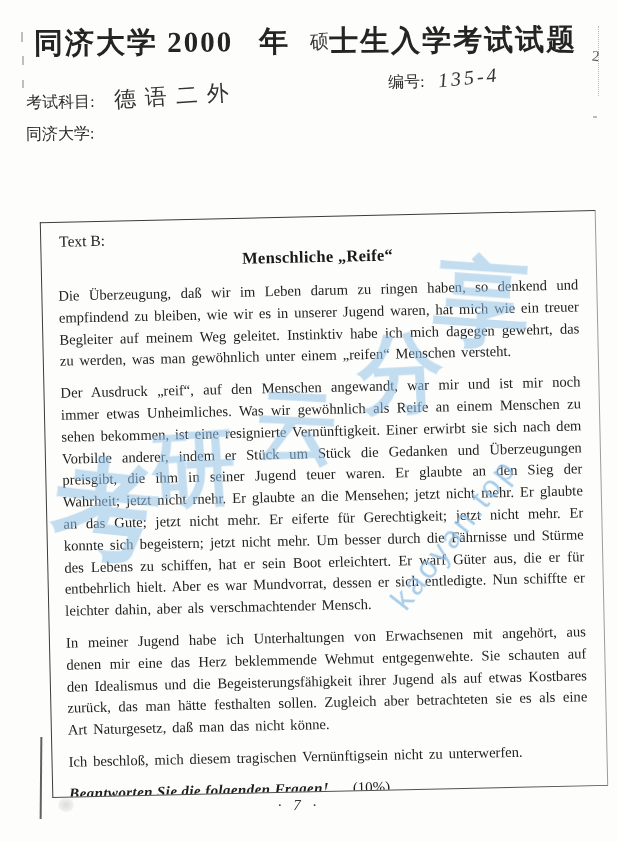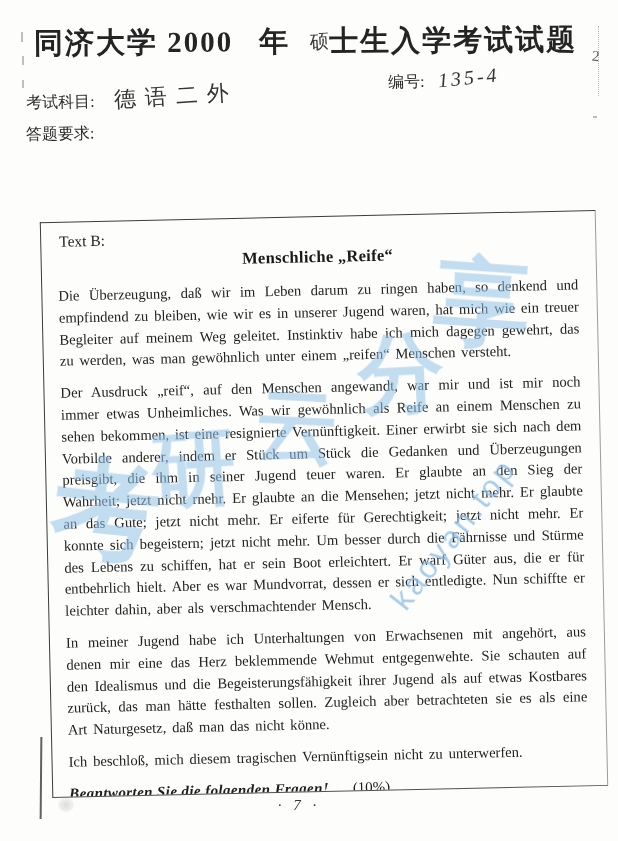--- a/index.html
+++ b/index.html
@@ -145,21 +145,21 @@
   <div class="subject-row">
     <span>考试科目:</span>
     <span class="subject-hand">德语二外</span>
   </div>
 
   <div class="number-row">
     <span>编号:</span>
     <span class="number-hand">135-4</span>
   </div>
 
-  <div class="requirements-row">答题要求:</div>
+  <div class="requirements-row">同济大学:</div>
 
   <div class="text-box">
     <div class="section-label">Text B:</div>
     <div class="doc-title">Menschliche „Reife“</div>
 
     <p class="para">Die Überzeugung, daß wir im Leben darum zu ringen haben, so denkend und empfindend zu bleiben, wie wir es in unserer Jugend waren, hat mich wie ein treuer Begleiter auf meinem Weg geleitet. Instinktiv habe ich mich dagegen gewehrt, das zu werden, was man gewöhnlich unter einem „reifen“ Menschen versteht.</p>
     <p class="para">Der Ausdruck „reif“, auf den Menschen angewandt, war mir und ist mir noch immer etwas Unheimliches. Was wir gewöhnlich als Reife an einem Menschen zu sehen bekommen, ist eine resignierte Vernünftigkeit. Einer erwirbt sie sich nach dem Vorbilde anderer, indem er Stück um Stück die Gedanken und Überzeugungen preisgibt, die ihm in seiner Jugend teuer waren. Er glaubte an den Sieg der Wahrheit; jetzt nicht rnehr. Er glaubte an die Mensehen; jetzt nicht mehr. Er glaubte an das Gute; jetzt nicht mehr. Er eiferte für Gerechtigkeit; jetzt nicht mehr. Er konnte sich begeistern; jetzt nicht mehr. Um besser durch die Fährnisse und Stürme des Lebens zu schiffen, hat er sein Boot erleichtert. Er warf Güter aus, die er für entbehrlich hielt. Aber es war Mundvorrat, dessen er sich entledigte. Nun schiffte er leichter dahin, aber als verschmachtender Mensch.</p>
     <p class="para">In meiner Jugend habe ich Unterhaltungen von Erwachsenen mit angehört, aus denen mir eine das Herz beklemmende Wehmut entgegenwehte. Sie schauten auf den Idealismus und die Begeisterungsfähigkeit ihrer Jugend als auf etwas Kostbares zurück, das man hätte festhalten sollen. Zugleich aber betrachteten sie es als eine Art Naturgesetz, daß man das nicht könne.</p>
     <p class="para single">Ich beschloß, mich diesem tragischen Vernünftigsein nicht zu unterwerfen.</p>
 

